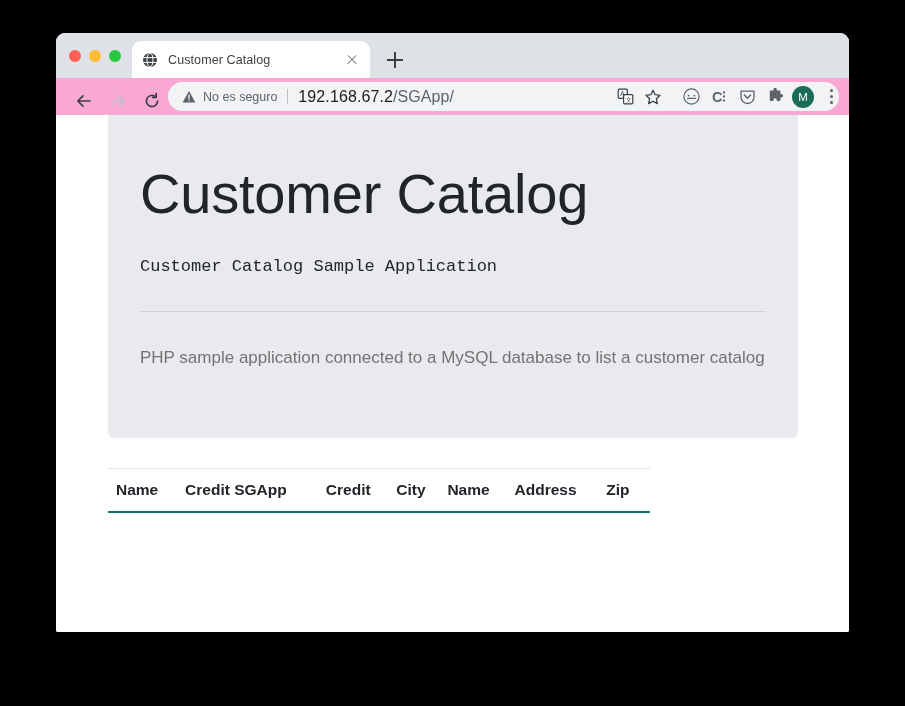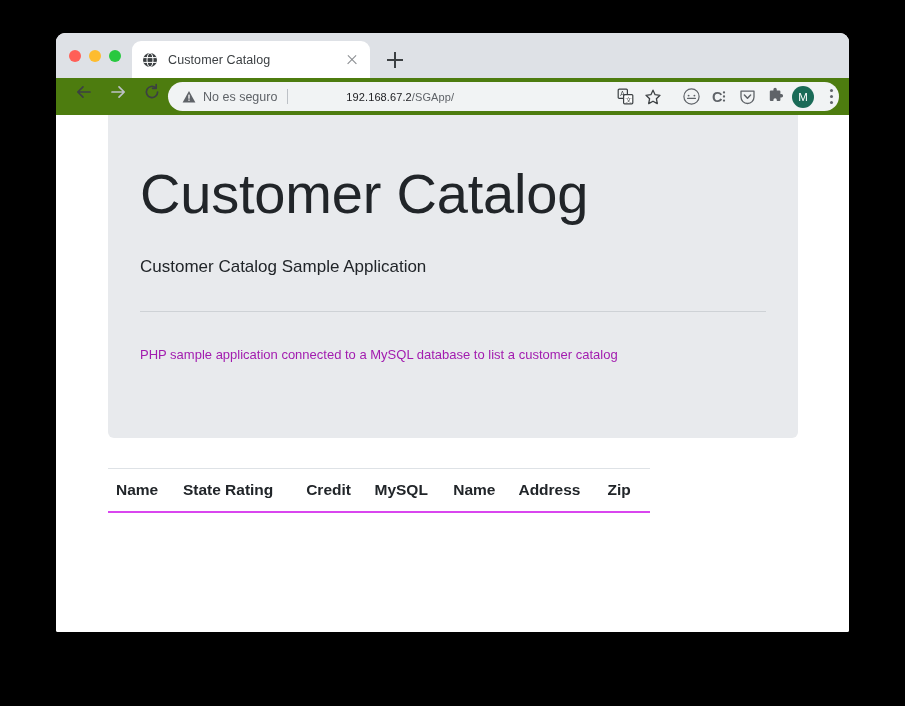--- a/index.html
+++ b/index.html
@@ -108,23 +108,23 @@
     position: absolute;
     background: #3c4043;
   }
   .new-tab::before { left: 3px; top: 10px; width: 16px; height: 1.6px; }
   .new-tab::after  { left: 10.2px; top: 3px; width: 1.6px; height: 16px; }
 
   
   .toolbar {
     position: relative;
     height: 37px;
-    background: #4d7c0f;
-    display: flex;
-    align-items: flex-start;
+    background: #f9a8d4;
+    display: flex;
+    align-items: flex-end;
     border-bottom: 1px solid #ffffff;
   }
   .nav-btn {
     width: 28px;
     height: 28px;
     margin-left: 6px;
     display: flex;
     align-items: center;
     justify-content: center;
     border-radius: 50%;
@@ -155,25 +155,24 @@
     color: #5f6368;
     white-space: nowrap;
   }
   .omni-sep {
     width: 1px;
     height: 15px;
     background: #bdc1c6;
     margin: 0 10px;
   }
   .url {
-    font-size: 11px;
+    font-size: 16px;
     color: #5f6368;
     white-space: nowrap;
     letter-spacing: .1px;
-    margin-left: 48px;
   }
   .url .host { color: #202124; }
 
   .toolbar-icons {
     position: absolute;
     right: 4px;
     top: 2px;
     height: 33px;
     display: flex;
     align-items: center;
@@ -253,29 +252,30 @@
     line-height: 1.1;
     margin: 0;
     letter-spacing: -0.2px;
   }
   .jumbo-sub {
     font-size: 17px;
     font-weight: 400;
     color: #212529;
     margin: 30px 0 0 0;
     line-height: 1.4;
+    font-family: Liberation Mono, monospace;
   }
   .jumbo-hr {
     border: 0;
     border-top: 1px solid #ced2d6;
     margin: 33px 0 0 0;
   }
   .jumbo-desc {
-    font-size: 13px;
-    color: #a21caf;
+    font-size: 17px;
+    color: #737373;
     margin: 33px 0 0 0;
     line-height: 1.5;
   }
 
   .table-wrap {
     position: absolute;
     left: 52px;
     top: 353px;
     width: 542px;
   }
@@ -284,21 +284,21 @@
     width: 100%;
     table-layout: auto;
   }
   table.catalog thead th {
     font-size: 15.5px;
     font-weight: bold;
     color: #212529;
     text-align: left;
     padding: 12px 12px 12px 0;
     border-top: 1px solid #dee2e6;
-    border-bottom: 2px solid #d946ef;
+    border-bottom: 2px solid #0f766e;
     white-space: nowrap;
   }
   table.catalog thead th:first-child { padding-left: 8px; }
 </style>
 </head>
 <body>
 
 <div class="browser-window">
 
   <div class="tabstrip">
@@ -424,23 +424,23 @@
       <p class="jumbo-sub">Customer Catalog Sample Application</p>
       <hr class="jumbo-hr">
       <p class="jumbo-desc">PHP sample application connected to a MySQL database to list a customer catalog</p>
     </div>
 
     <div class="table-wrap">
       <table class="catalog">
         <thead>
           <tr>
             <th>Name</th>
-            <th>State Rating</th>
+            <th>Credit SGApp</th>
             <th>Credit</th>
-            <th>MySQL</th>
+            <th>City</th>
             <th>Name</th>
             <th>Address</th>
             <th>Zip</th>
           </tr>
         </thead>
         <tbody></tbody>
       </table>
     </div>
   </div>
 </div>

